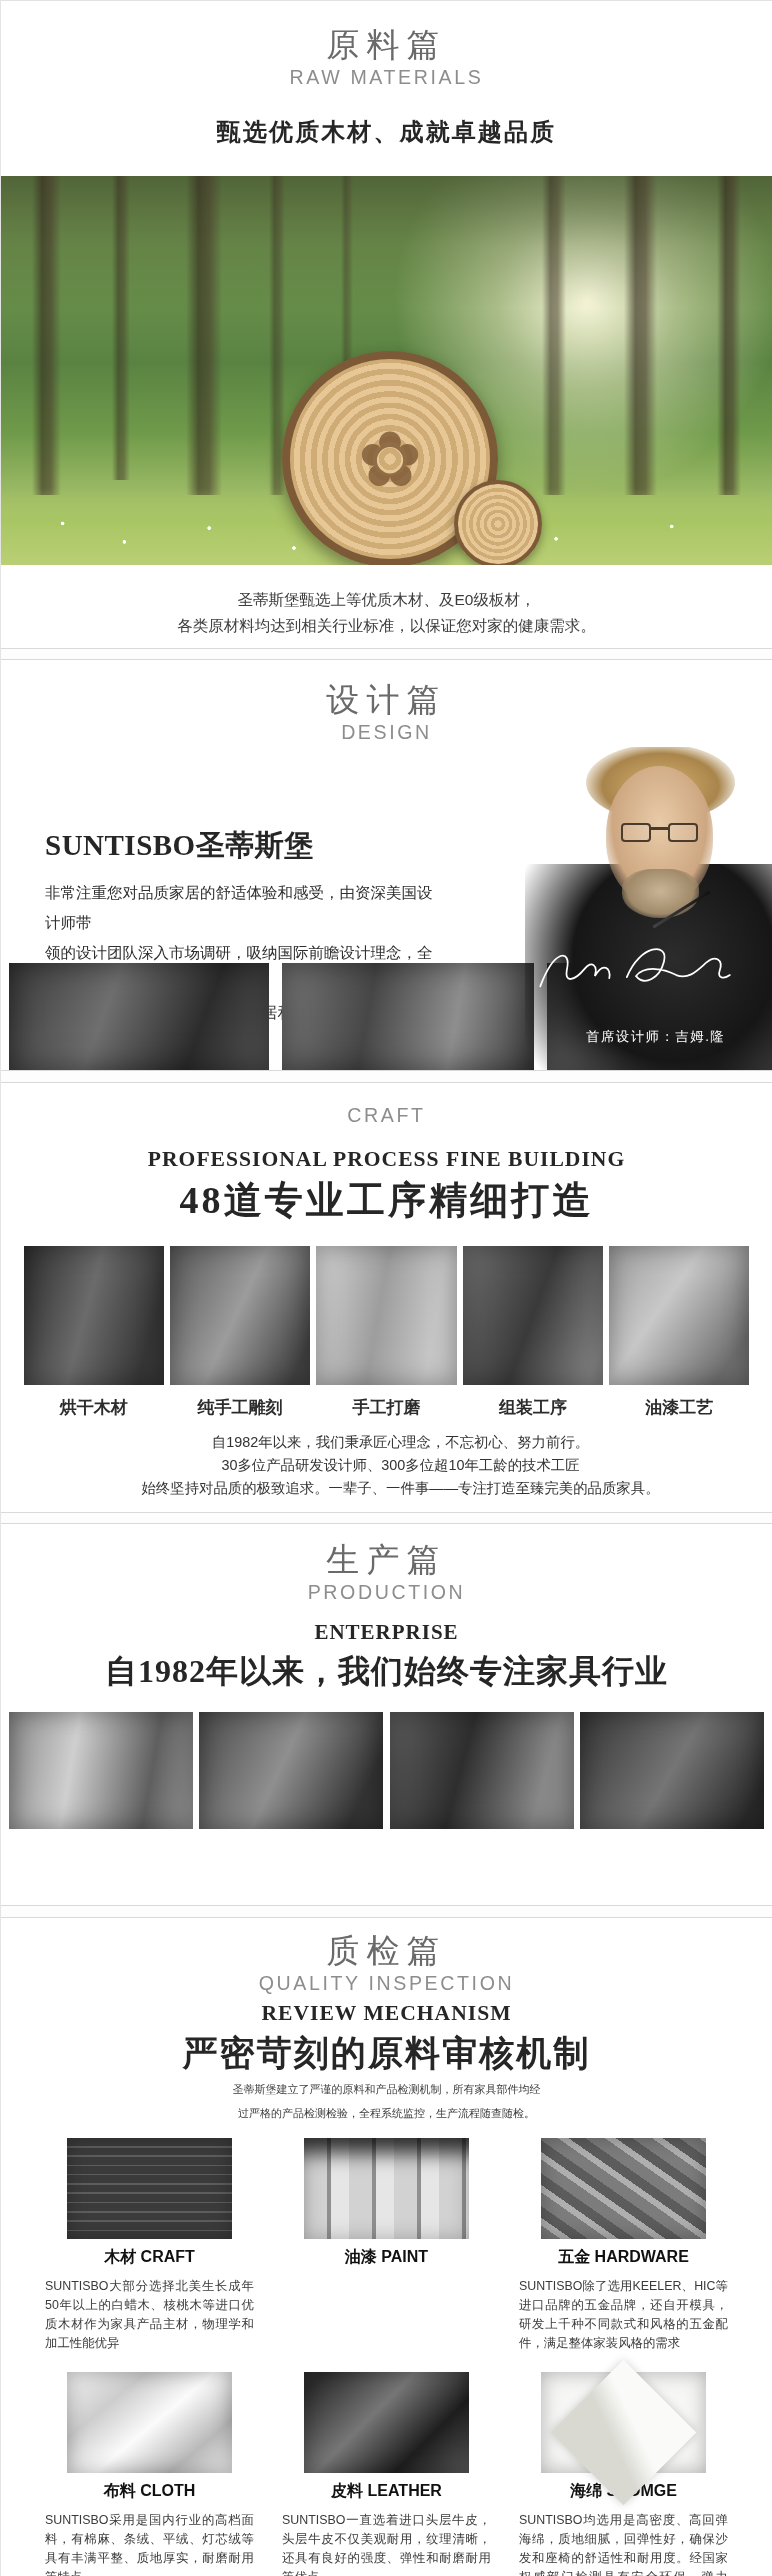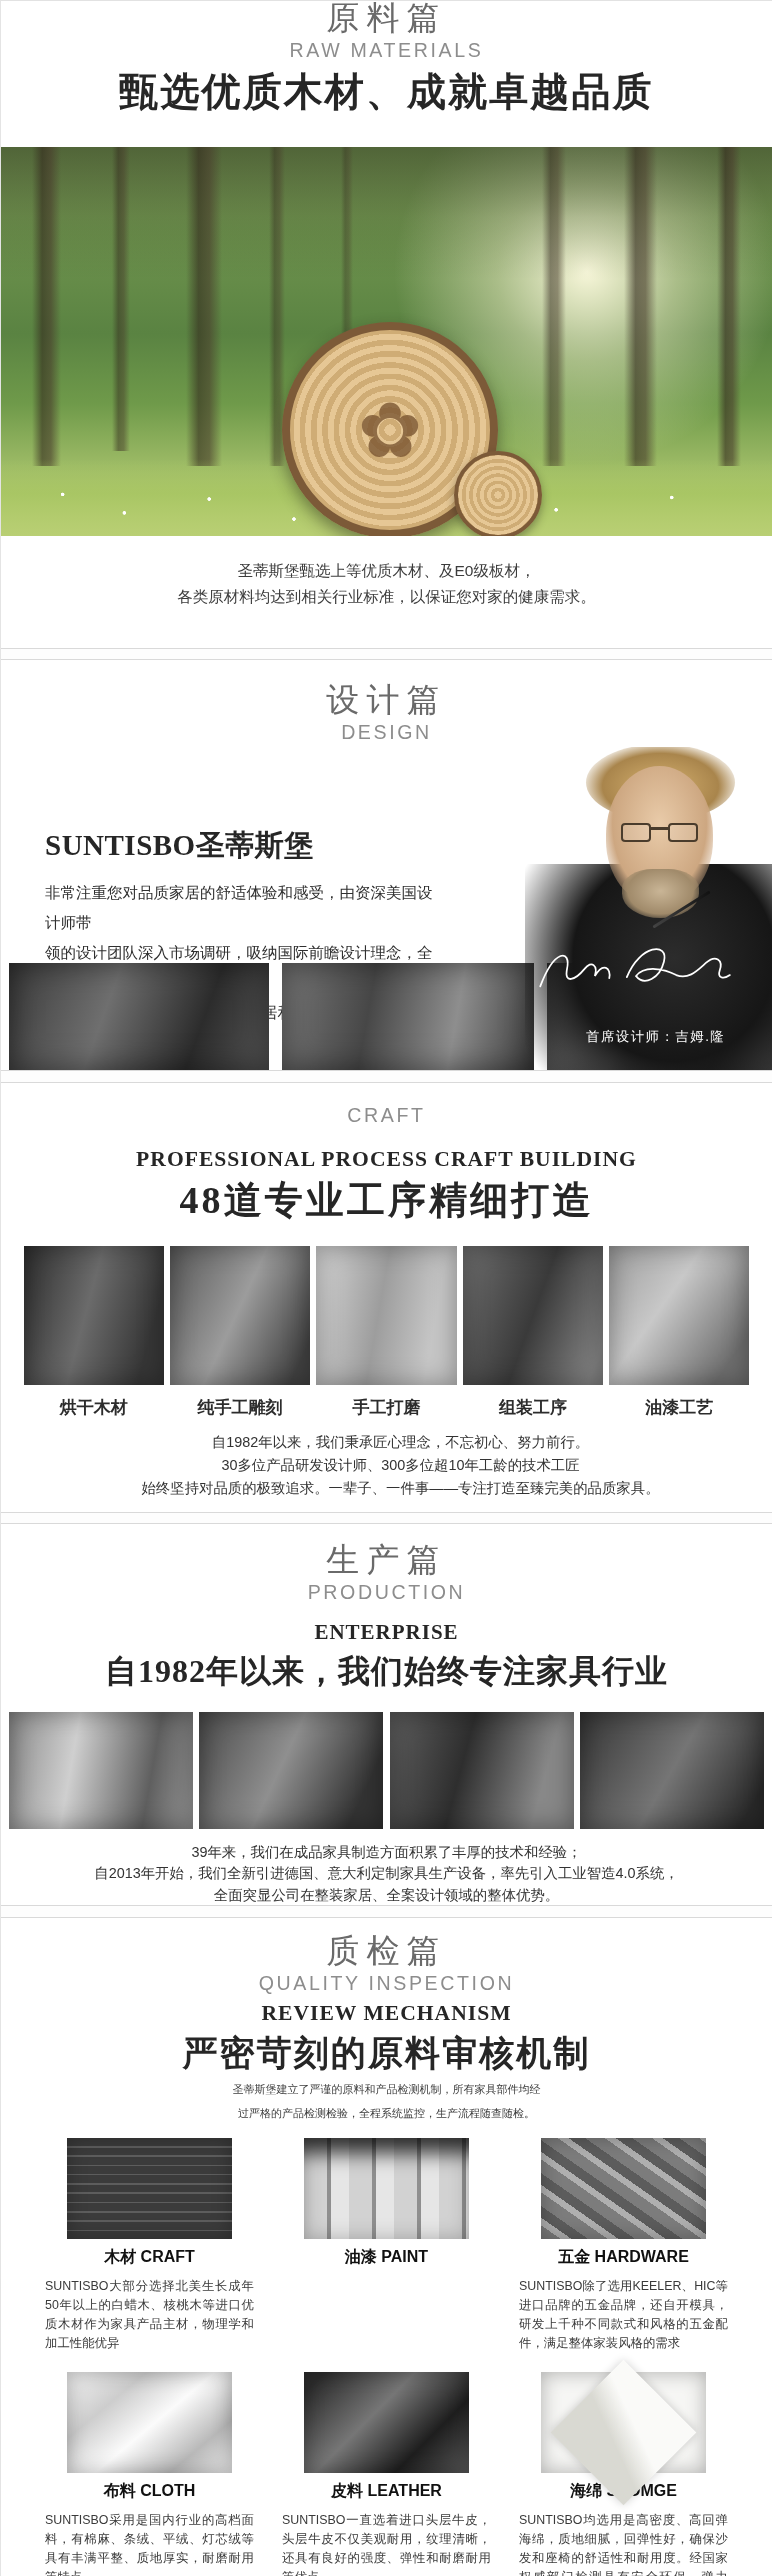--- a/index.html
+++ b/index.html
@@ -12,22 +12,22 @@
   
   .sec-head { text-align:center; }
   .sec-title { font-size:33px; font-weight:400; color:#6a6a6a; letter-spacing:7.2px; line-height:1.05; }
   .sec-sub { margin-top:5.2px; font-size:19.6px; color:#8d8d8d; letter-spacing:2.6px; line-height:1; }
   .serif { font-family:"Liberation Serif","DejaVu Serif",serif; font-weight:bold; color:#262626; }
   .hl-en { text-align:center; font-size:21.6px; letter-spacing:1px; }
   .hl-cn { text-align:center; white-space:nowrap; }
   .caption { text-align:center; font-size:15.5px; color:#3c3c3c; line-height:26px; }
 
   
-  #sec-raw { height:647px; }
-  #sec-raw .hl-cn { font-size:39px; margin-top:5px; letter-spacing:2.1px; }
+  #sec-raw { height:647px; padding-top:27px; }
+  #sec-raw .hl-cn { font-size:24px; margin-top:29px; letter-spacing:2.1px; }
   .forest { position:relative; margin-top:28px; height:389px; overflow:hidden;
     background:
       radial-gradient(circle at 76% 32%, rgba(255,252,225,.95) 0%, rgba(255,250,215,.45) 14%, rgba(255,250,215,0) 30%),
       linear-gradient(180deg,#88a05e 0%, #6f934e 22%, #5a8342 48%, #6f9a4a 66%, #9dbb66 82%, #c2d47f 100%);
   }
   .forest .canopy { position:absolute; inset:0; background:linear-gradient(180deg, rgba(35,52,25,.55) 0%, rgba(35,52,25,.18) 18%, rgba(35,52,25,0) 34%); }
   .trunk { position:absolute; top:0; bottom:18%; background:linear-gradient(90deg, rgba(40,32,22,0) 0%, rgba(52,42,30,.62) 35%, rgba(72,60,44,.62) 65%, rgba(40,32,22,0) 100%); }
   .t1 { left:31px; width:29px; } .t2 { left:111px; width:17.5px; bottom:22%; opacity:.8; }
   .t3 { left:185px; width:36px; } .t4 { left:268px; width:15.5px; opacity:.7; }
   .t5 { left:541px; width:24px; opacity:.85; } .t6 { left:623px; width:33px; }
@@ -194,21 +194,21 @@
       <div class="d-caption">首席设计师：吉姆.隆</div>
     </div>
   </section>
 
   <div class="sep"></div>
 
   <section class="sec" id="sec-craft">
     <div class="sec-head">
       <div class="sec-sub">CRAFT</div>
     </div>
-    <div class="hl-en serif">PROFESSIONAL PROCESS CRAFT BUILDING</div>
+    <div class="hl-en serif">PROFESSIONAL PROCESS FINE BUILDING</div>
     <div class="hl-cn serif">48道专业工序精细打造</div>
     <div class="craft-row">
       <div class="c-ph c-ph1"></div>
       <div class="c-ph c-ph2"></div>
       <div class="c-ph c-ph3"></div>
       <div class="c-ph c-ph4"></div>
       <div class="c-ph c-ph5"></div>
     </div>
     <div class="craft-labels">
       <div class="step">烘干木材</div>
@@ -232,25 +232,20 @@
       <div class="sec-sub">PRODUCTION</div>
     </div>
     <div class="hl-en serif">ENTERPRISE</div>
     <div class="hl-cn serif">自1982年以来，我们始终专注家具行业</div>
     <div class="prod-row">
       <div class="p-ph p-ph1"></div>
       <div class="p-ph p-ph2"></div>
       <div class="p-ph p-ph3"></div>
       <div class="p-ph p-ph4"></div>
     </div>
-    <div class="prod-para">
-      <div>39年来，我们在成品家具制造方面积累了丰厚的技术和经验；</div>
-      <div>自2013年开始，我们全新引进德国、意大利定制家具生产设备，率先引入工业智造4.0系统，</div>
-      <div>全面突显公司在整装家居、全案设计领域的整体优势。</div>
-    </div>
   </section>
 
   <div class="sep"></div>
 
   <section class="sec" id="sec-quality">
     <div class="sec-head">
       <div class="sec-title">质检篇</div>
       <div class="sec-sub">QUALITY INSPECTION</div>
     </div>
     <div class="hl-en serif">REVIEW MECHANISM</div>

